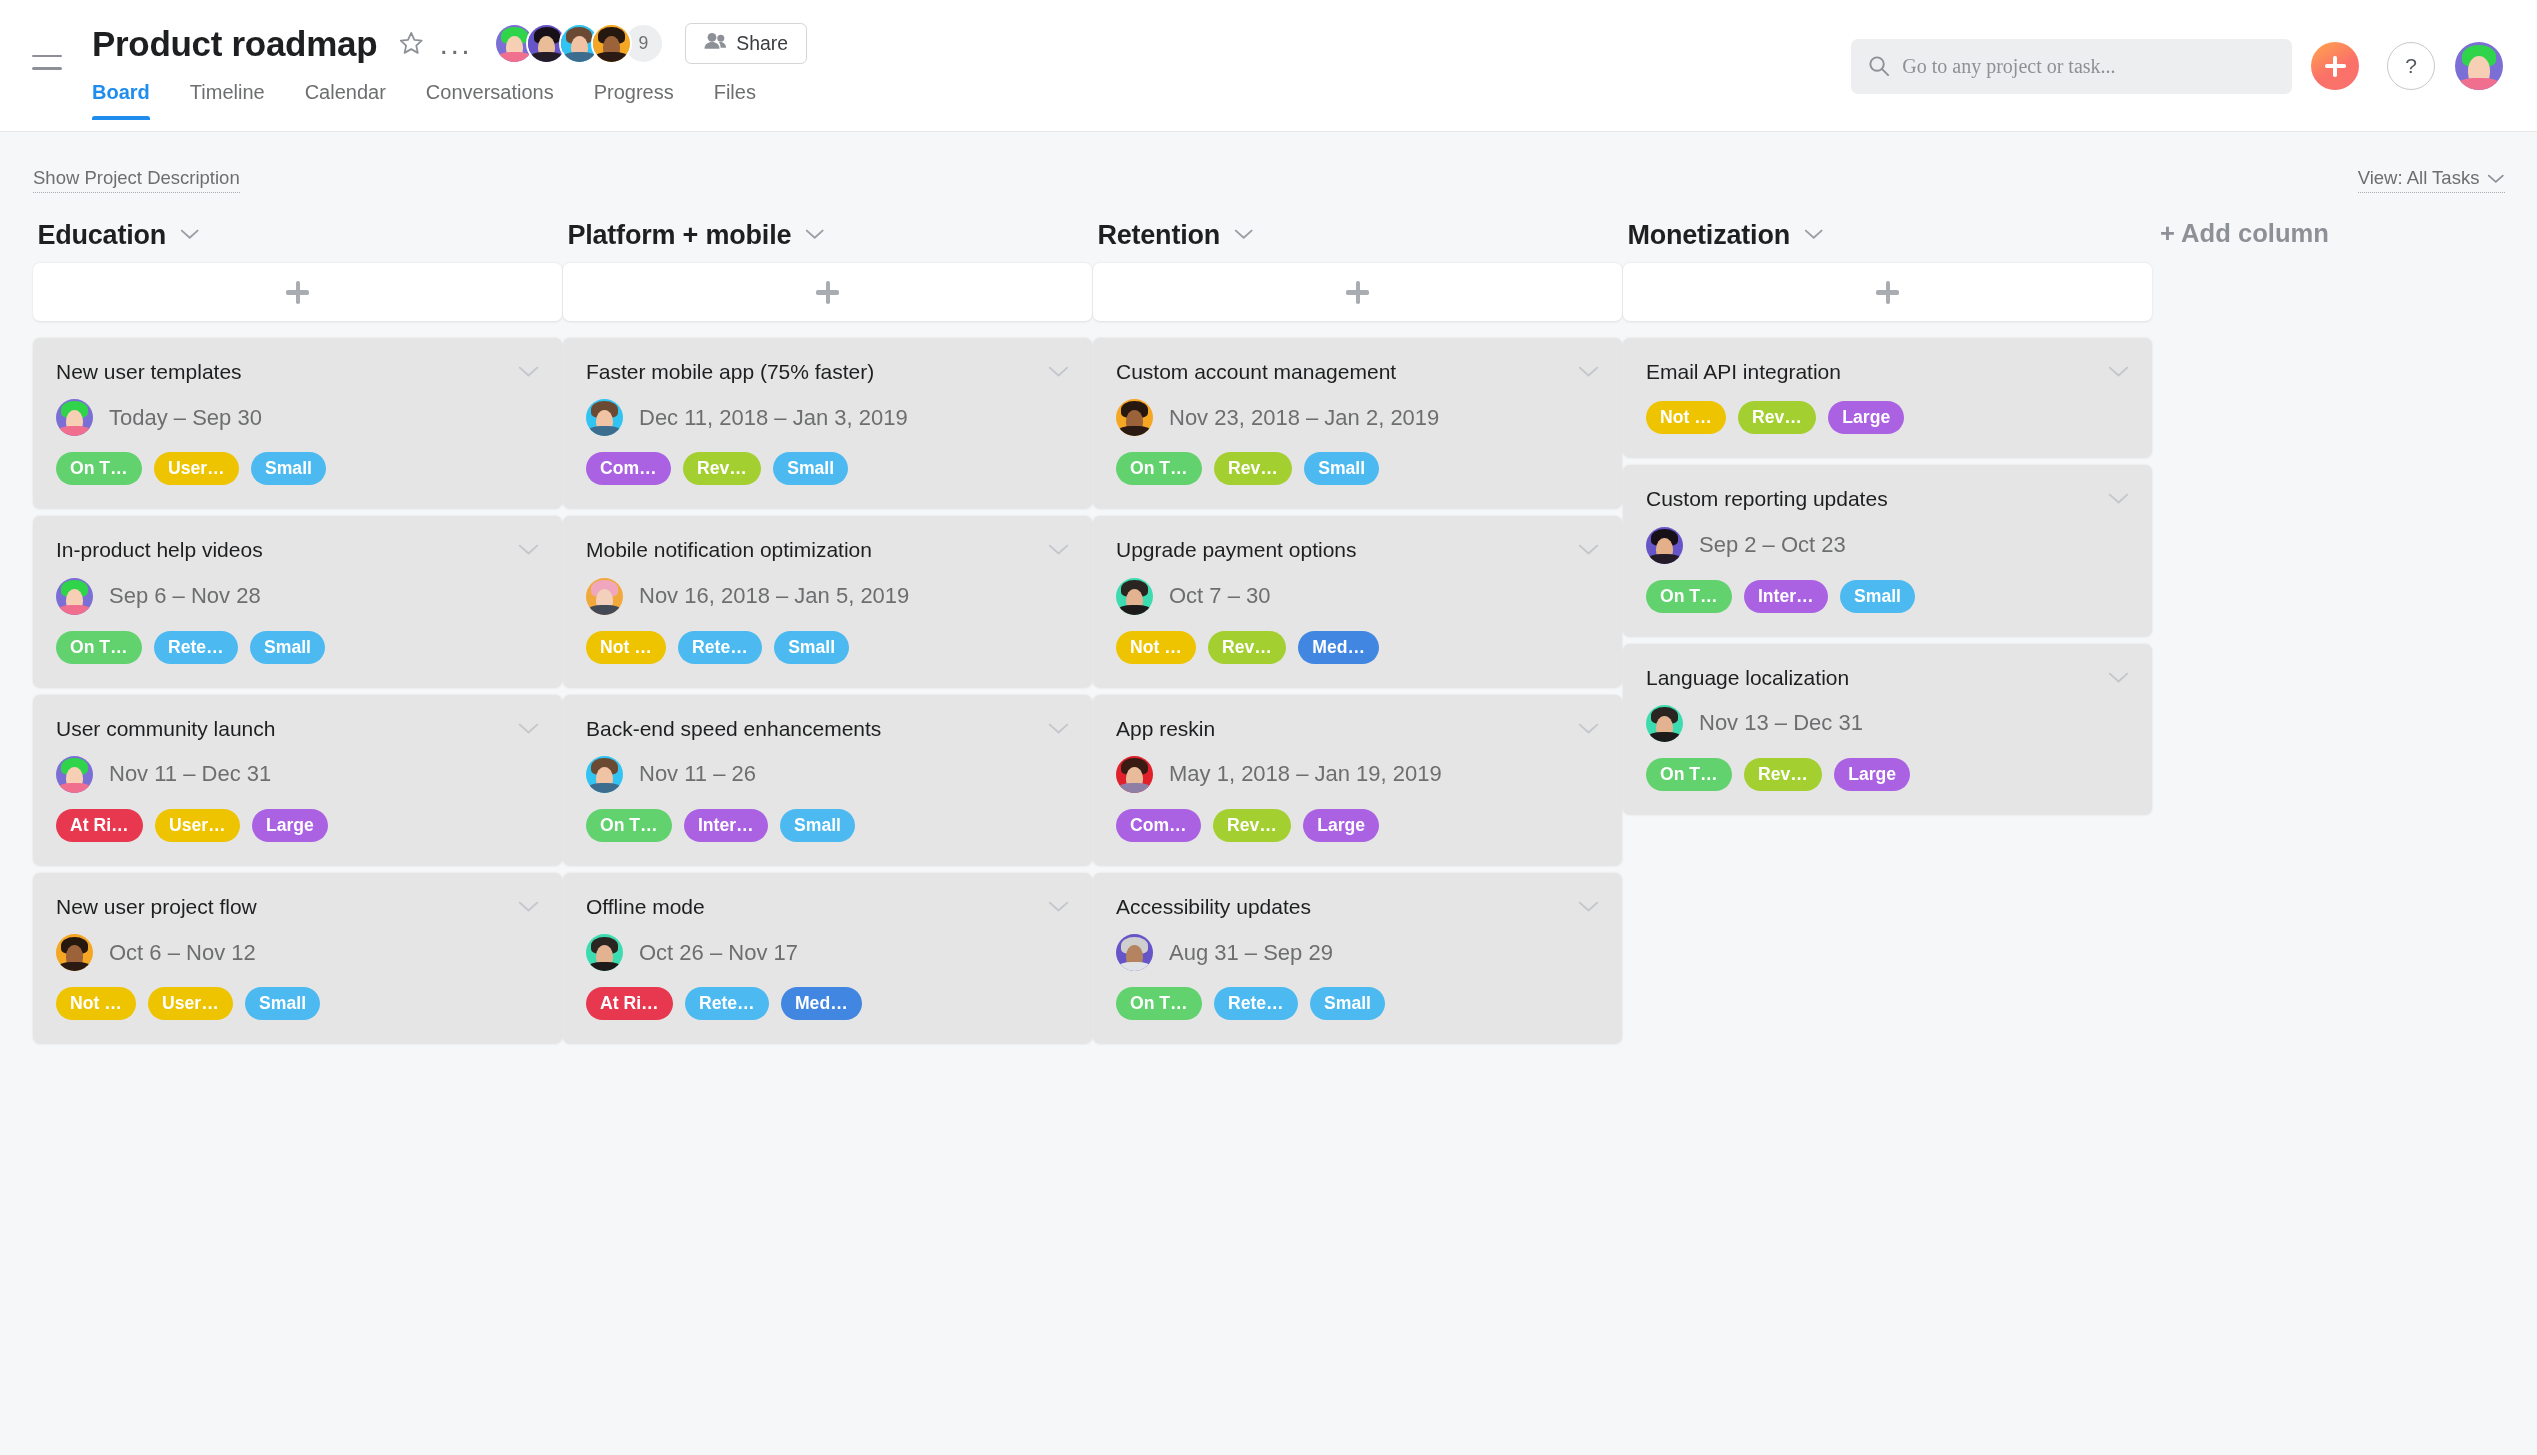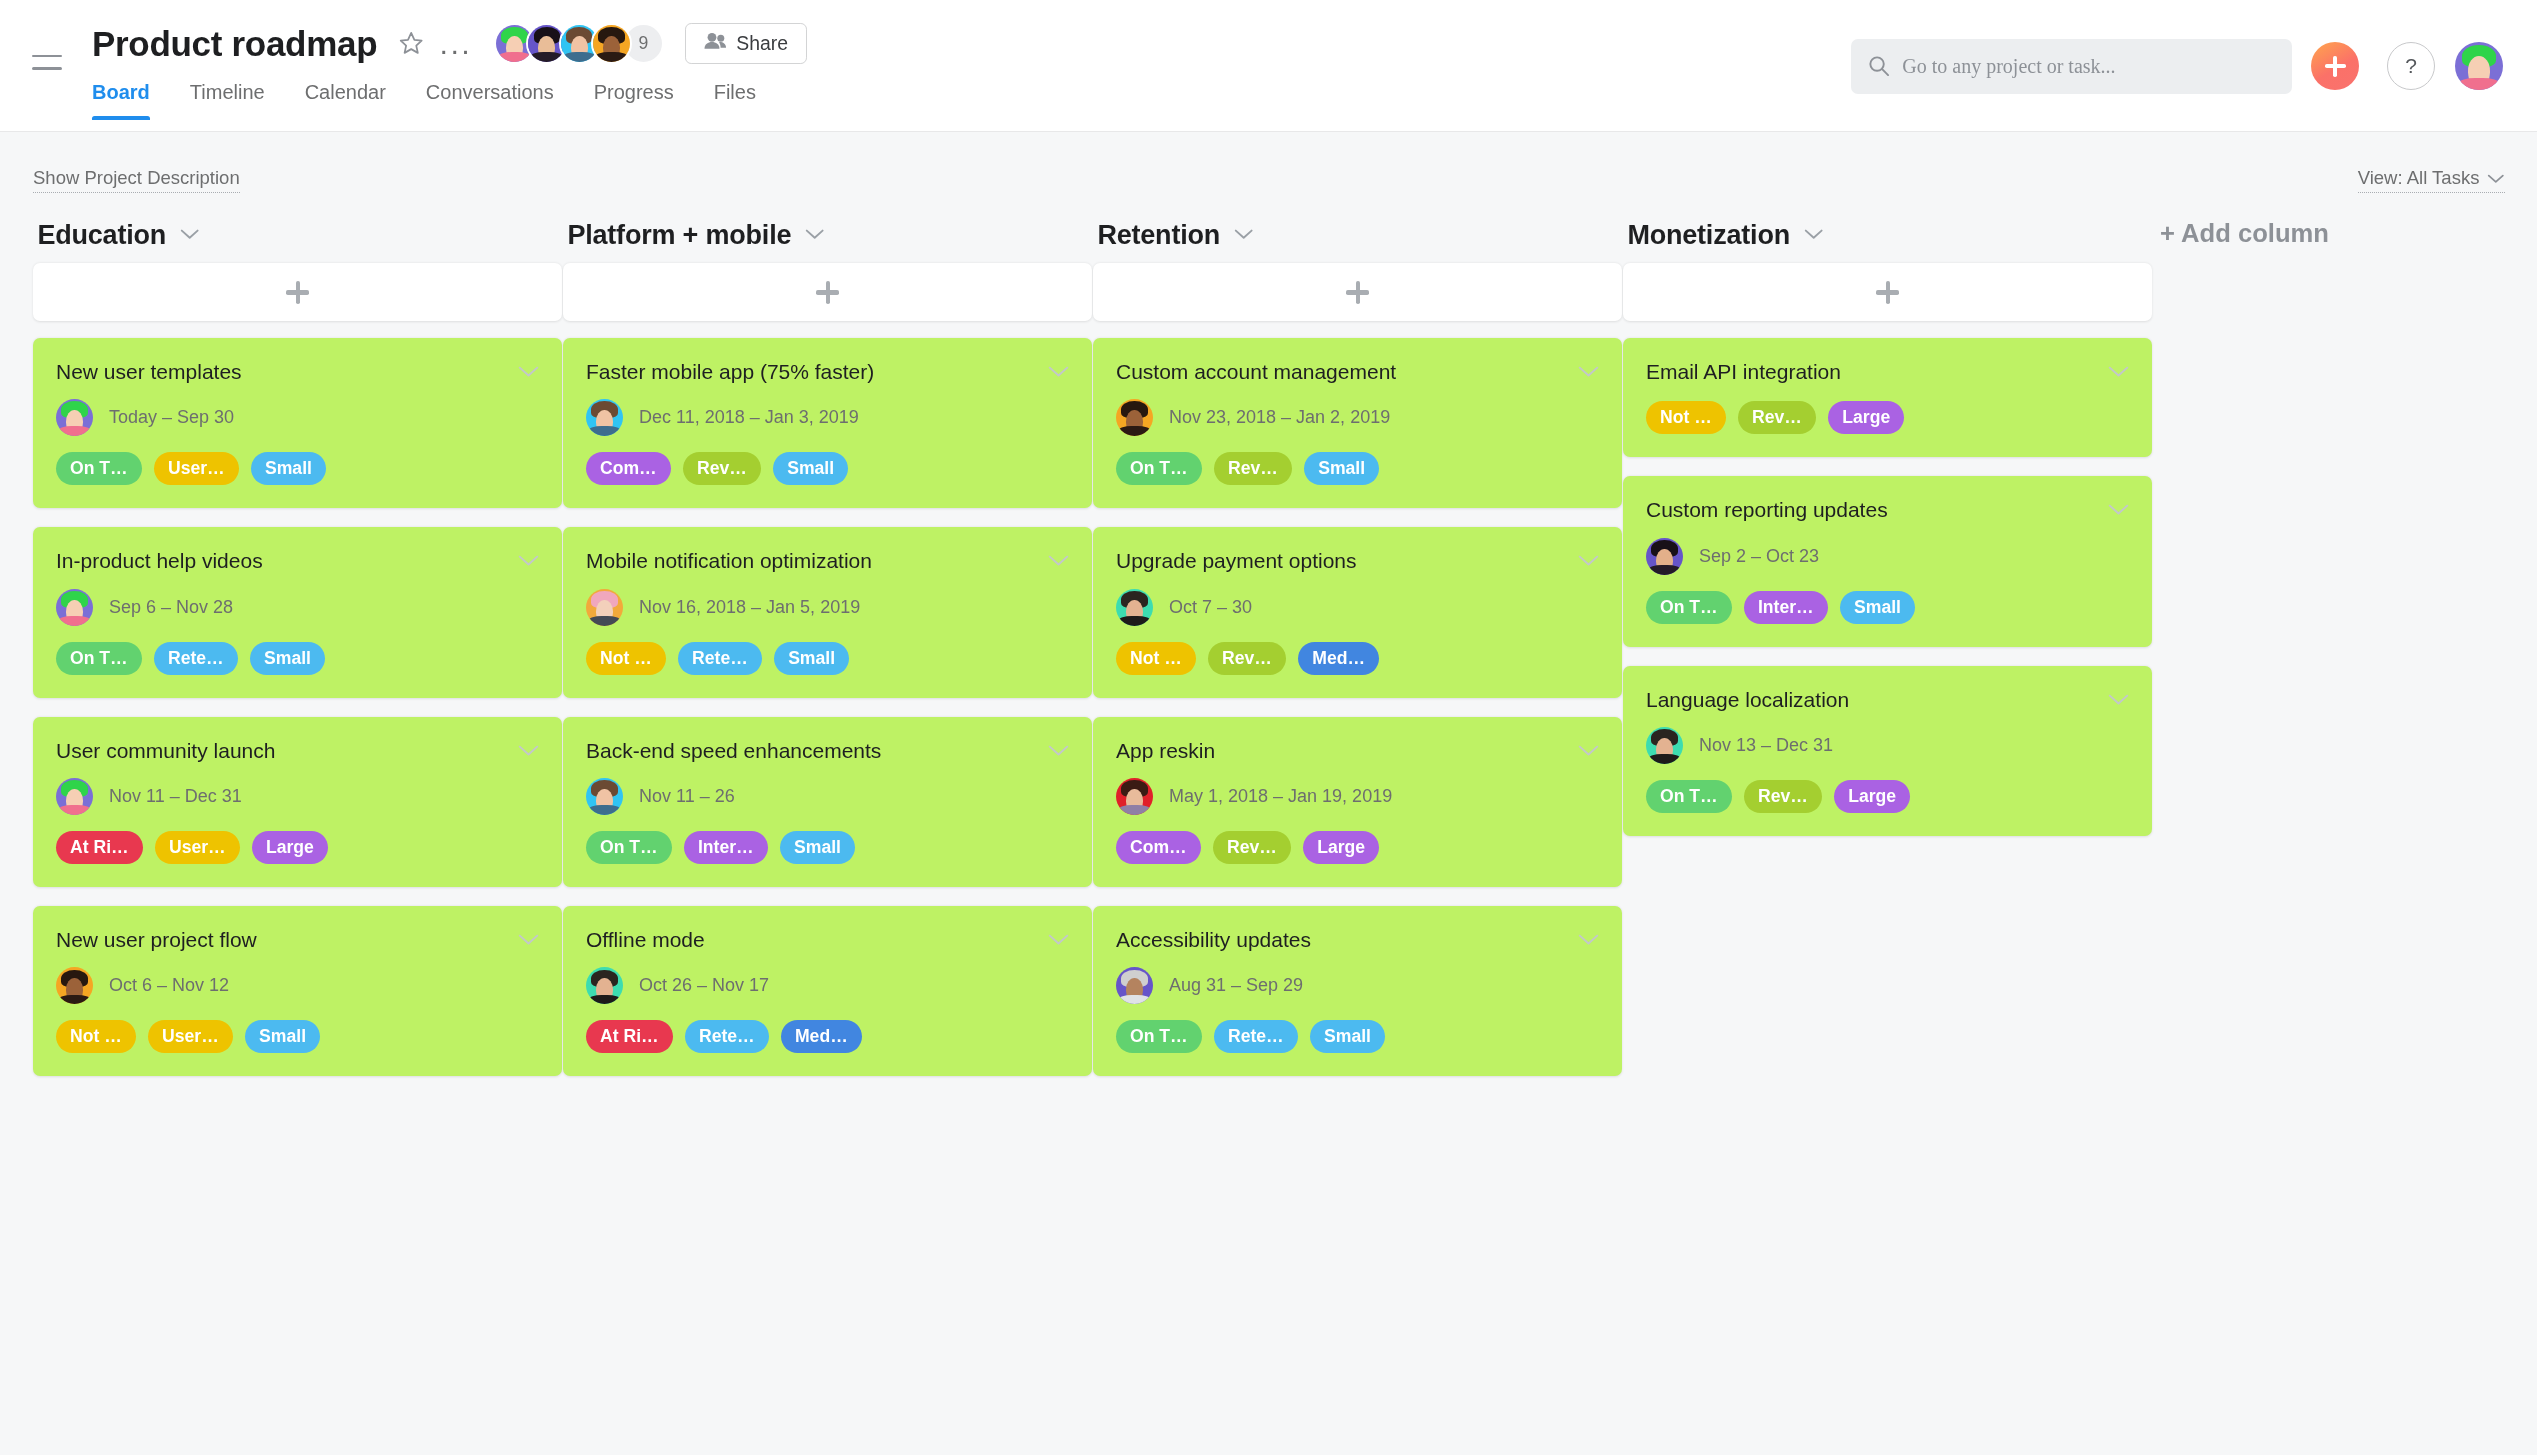--- a/index.html
+++ b/index.html
@@ -284,25 +284,25 @@
     position: relative;
     width: 23px; height: 23px;
   }
   .add-card .pl::before, .add-card .pl::after {
     content:""; position:absolute; background:#a9adb2; border-radius:1.8px;
   }
   .add-card .pl::before { left:0; top:9.7px; width:23px; height:4.4px; }
   .add-card .pl::after { top:0; left:9.7px; height:23px; width:4.4px; }
 
   .task-card {
-    background: #bef264;
+    background: #e5e5e5;
     border-radius: 7px;
     box-shadow: 0 0.9px 2.6px rgba(0,0,0,0.10);
     padding: 21px 23px 23px 23px;
-    margin-bottom: 19px;
+    margin-bottom: 8px;
     cursor: pointer;
     position: relative;
   }
   .tc-head {
     display: flex;
     align-items: flex-start;
     justify-content: space-between;
     gap: 12.3px;
   }
   .tc-title {
@@ -324,21 +324,21 @@
     gap: 16px;
     margin-top: 14px;
   }
   .tc-av {
     width: 37px; height: 37px;
     border-radius: 50%;
     overflow: hidden;
     flex: none;
   }
   .tc-dates {
-    font-size: 18px;
+    font-size: 22px;
     color: #6d6e6f;
   }
   .tc-tags {
     display: flex;
     gap: 12.3px;
     margin-top: 16px;
   }
   .tag {
     height: 33px;
     border-radius: 16.7px;

